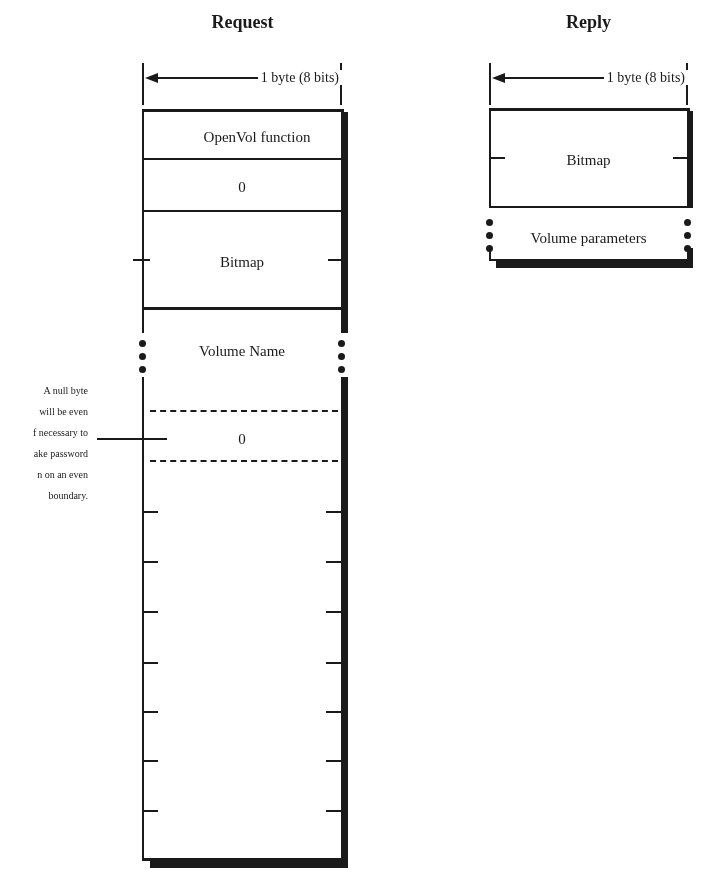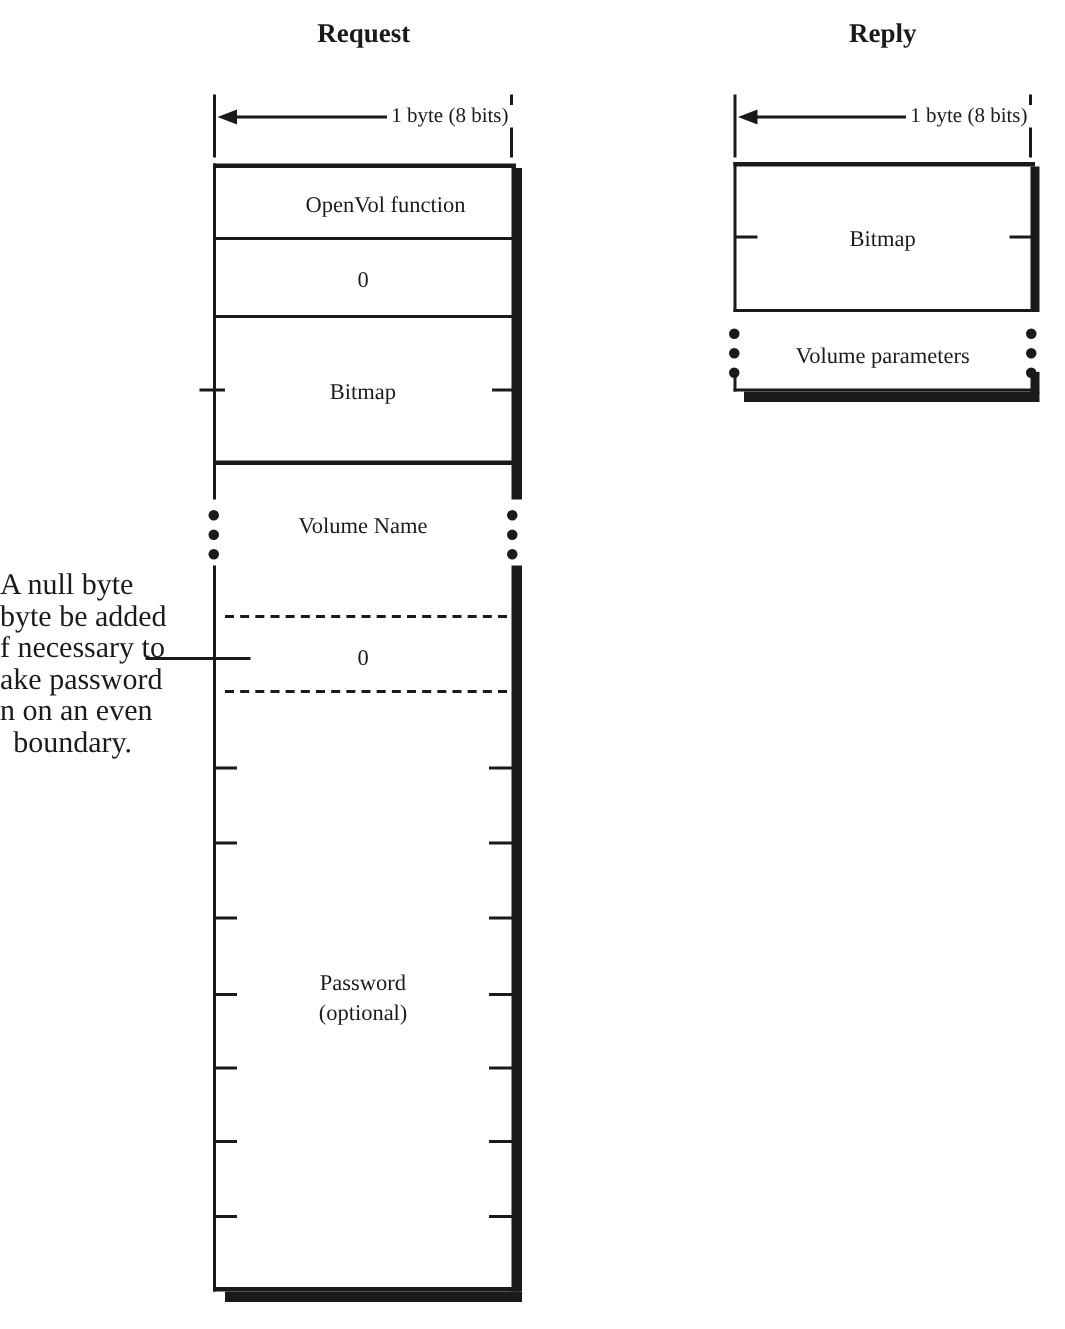--- a/index.html
+++ b/index.html
@@ -13,21 +13,21 @@
   .hline { position:absolute; background:var(--ink); }
   .vline { position:absolute; background:var(--ink); }
   .dot   { position:absolute; width:7px; height:7px; border-radius:50%; background:var(--ink); }
   .dash  { position:absolute; height:0; border-top:2px dashed var(--ink); }
   .fig-title { position:absolute; text-align:center; font-weight:bold; font-size:18px; line-height:18px; }
   .cell-label { position:absolute; text-align:center; font-size:15px; line-height:20px; }
   .arrow-label { position:absolute; text-align:right; font-size:14px; line-height:16px; }
   .arrow-label span { background:var(--paper); padding:0 3px; }
   .ah-left  { position:absolute; width:0; height:0; border-top:5px solid transparent; border-bottom:5px solid transparent; border-right:13px solid var(--ink); }
   .ah-right { position:absolute; width:0; height:0; border-top:5px solid transparent; border-bottom:5px solid transparent; border-left:13px solid var(--ink); }
-  .callout { position:absolute; left:0; top:380px; width:88px; text-align:right; font-size:20px; line-height:21px; white-space:nowrap; overflow:visible; }
+  .callout { position:absolute; left:0; top:380px; width:88px; text-align:right; font-size:10px; line-height:21px; white-space:nowrap; overflow:visible; }
 </style>
 </head>
 <body>
 
 <div id="canvas">
 
   <div class="fig-title" style="left:143px; top:13px; width:199px;">Request</div>
 
   <div>
     <div class="vline" style="left:142px; top:63px; width:2px; height:42px;"></div>
@@ -77,31 +77,27 @@
   <div class="hline" style="left:326px; top:611px; width:16px; height:2px;"></div>
   <div class="hline" style="left:142px; top:662px; width:16px; height:2px;"></div>
   <div class="hline" style="left:326px; top:662px; width:16px; height:2px;"></div>
   <div class="hline" style="left:142px; top:711px; width:16px; height:2px;"></div>
   <div class="hline" style="left:326px; top:711px; width:16px; height:2px;"></div>
   <div class="hline" style="left:142px; top:760px; width:16px; height:2px;"></div>
   <div class="hline" style="left:326px; top:760px; width:16px; height:2px;"></div>
   <div class="hline" style="left:142px; top:810px; width:16px; height:2px;"></div>
   <div class="hline" style="left:326px; top:810px; width:16px; height:2px;"></div>
 
-  <div class="cell-label" style="left:143px; top:646px; width:198px;">
-    <div>Password</div>
-    <div>(optional)</div>
-  </div>
 
   <div class="hline" style="left:142px; top:858px; width:204px; height:3px;"></div>
   <div class="hline" style="left:150px; top:861px; width:198px; height:7px;"></div>
 
   <div class="callout">
     <div>A null byte</div>
-    <div>byte be added</div>
+    <div>will be even</div>
     <div>f necessary to</div>
     <div>ake password</div>
     <div>n on an even</div>
     <div>boundary.</div>
   </div>
   <div class="hline" style="left:97px; top:438px; width:70px; height:2px;"></div>
 
   <div class="fig-title" style="left:489px; top:13px; width:199px;">Reply</div>
 
   <div>

